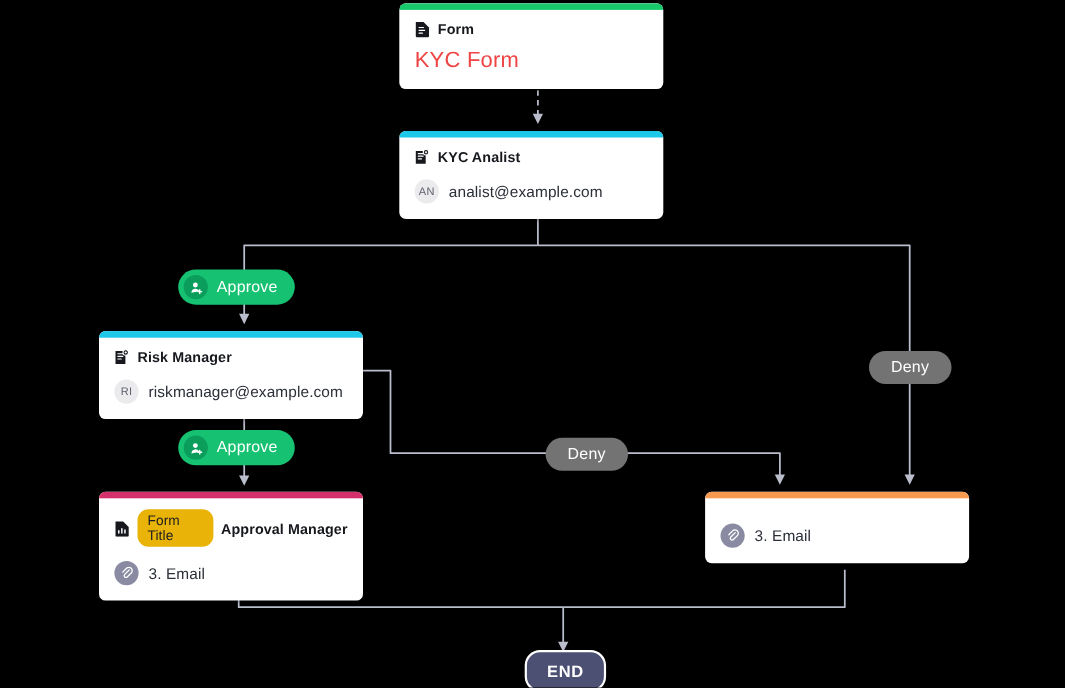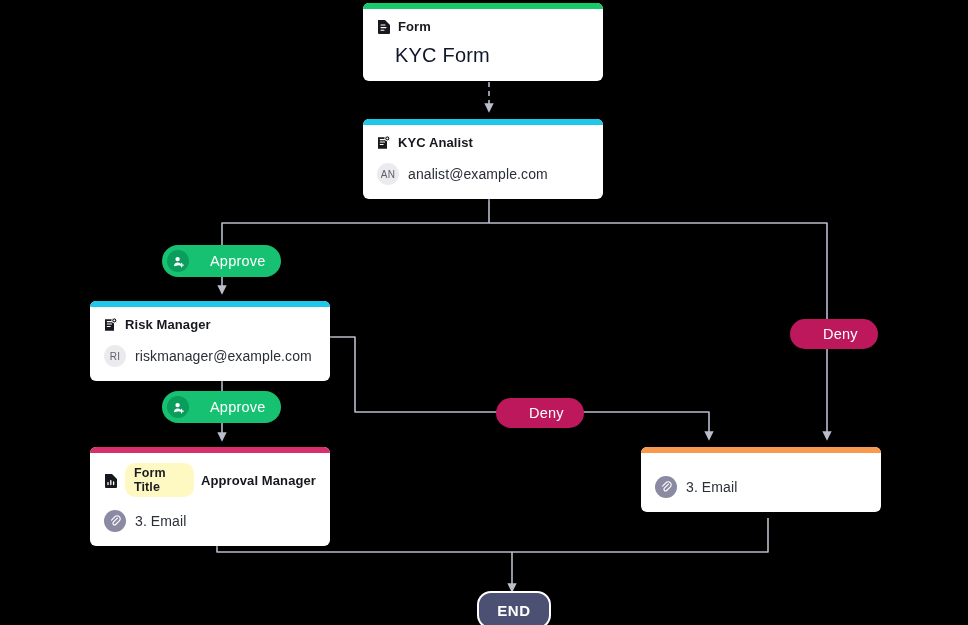--- a/index.html
+++ b/index.html
@@ -18,50 +18,49 @@
   }
   .node .accent{height:6px;width:100%;}
   .node .body{padding:10px 14px 14px 14px;}
 
   .row-head{display:flex;align-items:center;gap:7px;}
   .head-title{
     font-size:13px;font-weight:bold;color:#16181d;letter-spacing:.1px;
     white-space:nowrap;
   }
   .title-lg{
-    font-size:20px;color:#0f172a;font-weight:400;margin-top:10px;
+    font-size:20px;color:#ef4444;font-weight:400;margin-top:10px;
     letter-spacing:.2px;
-    margin-left:18px;
   }
   .row-sub{display:flex;align-items:center;gap:9px;margin-top:13px;}
   .sub-text{font-size:14px;color:#2b2f38;letter-spacing:.1px;}
 
   .avatar{
     width:22px;height:22px;border-radius:50%;background:#ebebee;
     display:flex;align-items:center;justify-content:center;
     font-size:10px;color:#5d616d;letter-spacing:.3px;flex:none;
   }
   .clip{
     width:22px;height:22px;border-radius:50%;background:#8a8ba3;
     display:flex;align-items:center;justify-content:center;flex:none;
   }
   .badge{
-    background:#fef9c3;color:#1b1d23;font-size:12.5px;font-weight:bold;
+    background:#eab308;color:#1b1d23;font-size:12.5px;font-weight:normal;
     border-radius:10px;padding:3px 9px;letter-spacing:.1px;
   }
   .ico{display:flex;align-items:center;justify-content:center;flex:none;}
 
   
   .pill{
     position:absolute;display:flex;align-items:center;
     border-radius:999px;color:#fff;white-space:nowrap;
   }
   .pill.approve{background:#16c172;padding:5px 16px 5px 5px;gap:8px;}
-  .pill.deny{background:#be185d;padding:7px 20px;justify-content:center;}
-  .pill-label{font-size:14.5px;letter-spacing:.2px;margin-left:13px;}
+  .pill.deny{background:#737373;padding:7px 20px;justify-content:center;}
+  .pill-label{font-size:14.5px;letter-spacing:.2px;}
   .pill-icon{
     width:22px;height:22px;border-radius:50%;background:#0a9d5c;
     display:flex;align-items:center;justify-content:center;flex:none;
   }
 
   .end-node{
     position:absolute;background:#4c5073;border:2px solid #ffffff;
     border-radius:14px;color:#ffffff;font-size:15px;font-weight:bold;
     letter-spacing:.6px;display:flex;align-items:center;justify-content:center;
   }

